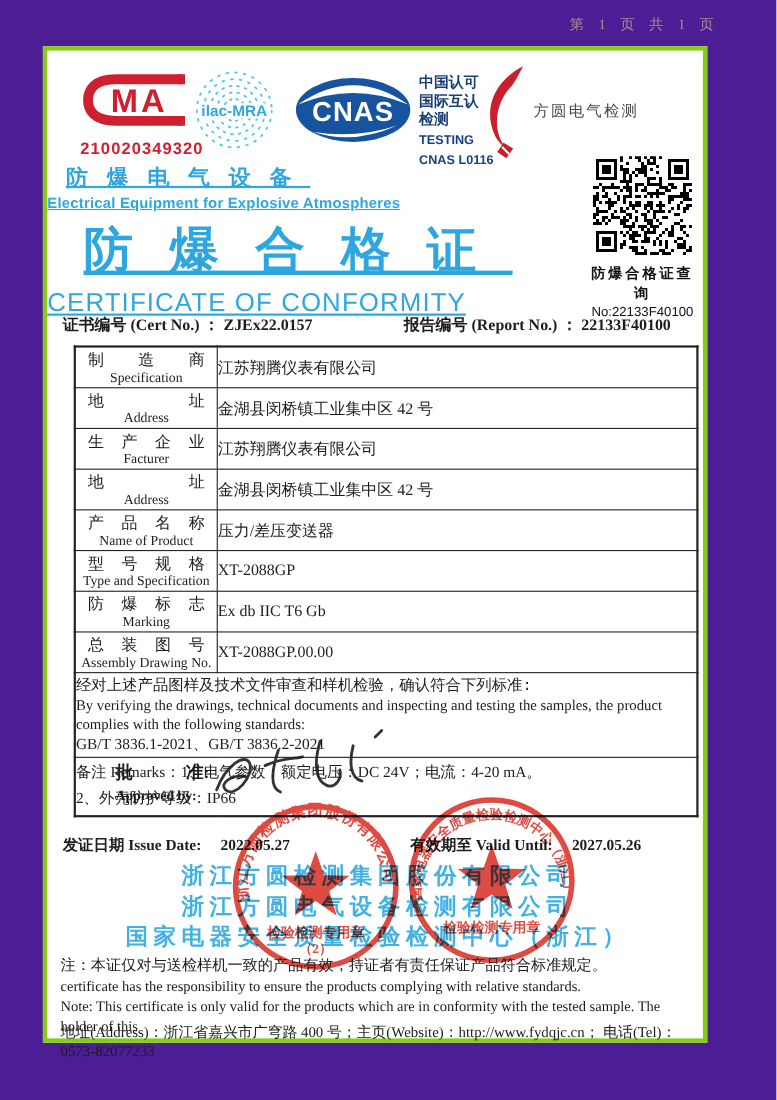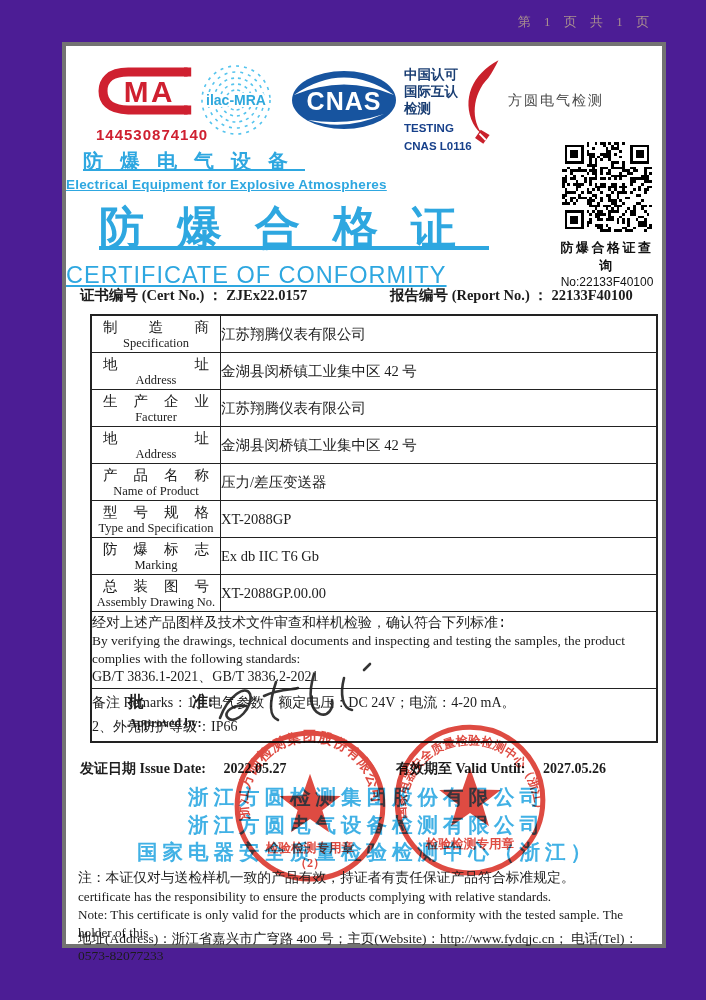--- a/index.html
+++ b/index.html
@@ -1,19 +1,19 @@
 <!DOCTYPE html>
 <html><head>
 <meta charset="utf-8">
 <style>
   html,body{margin:0;padding:0;background:#ffffff;}
   .canvas{position:relative;width:706px;height:1000px;background:#4c1d95;overflow:hidden;
           font-family:"Liberation Serif","DejaVu Serif",serif;color:#1c1c1c;}
   .page-no{position:absolute;top:13px;right:52px;font-size:13px;letter-spacing:5px;color:#a98f8f;}
-  .frame{position:absolute;left:62px;top:42px;width:596px;height:898px;border:4px solid #737373;background:#fff;}
+  .frame{position:absolute;left:39px;top:42px;width:596px;height:898px;border:4px solid #84cc16;background:#fff;}
 
   
   .cma{position:absolute;left:28px;top:16px;width:110px;}
   .cma-num{margin-top:2px;margin-left:2px;color:#cf2030;font-weight:bold;font-size:15px;letter-spacing:1px;
            font-family:"Liberation Sans",sans-serif;}
   .ilac{position:absolute;left:130px;top:14px;}
   .cnas-svg{position:absolute;left:222px;top:22px;}
   .cnas-side{position:absolute;left:338px;top:20px;color:#1a3e73;font-family:"Liberation Sans",sans-serif;}
   .cnas-side .cn{font-size:13.5px;font-weight:bold;line-height:17px;}
   .cnas-side .en{font-size:11.5px;font-weight:bold;line-height:14px;margin-top:4px;color:#17408a;}
@@ -85,21 +85,21 @@
   <div class="page-no">第 1 页 共 1 页</div>
 
   <div class="frame">
 
     <div class="cma">
       <svg width="108" height="58" viewBox="0 0 120 64">
         <path d="M104,11 H38 C16,11 10,22 10,32 C10,42 16,53 38,53 H104" fill="none" stroke="#cf2030" stroke-width="10"></path>
         <path d="M104,6 v10 M104,48 v10" stroke="#cf2030" stroke-width="8"></path>
         <text x="33" y="44" font-size="33" font-weight="bold" fill="#cf2030" font-family="Liberation Sans, sans-serif" letter-spacing="3">MA</text>
       </svg>
-      <div class="cma-num">144530874140</div>
+      <div class="cma-num">210020349320</div>
     </div>
 
     <svg class="ilac" width="80" height="80" viewBox="0 0 80 80">
       <g fill="none" stroke="#55c4ee" stroke-width="1.6">
         <circle cx="40" cy="40" r="10" stroke-dasharray="3 3"></circle>
         <circle cx="40" cy="40" r="16" stroke-dasharray="3 4"></circle>
         <circle cx="40" cy="40" r="22" stroke-dasharray="3 4"></circle>
         <circle cx="40" cy="40" r="28" stroke-dasharray="3 5"></circle>
         <circle cx="40" cy="40" r="34" stroke-dasharray="3 5"></circle>
       </g>

